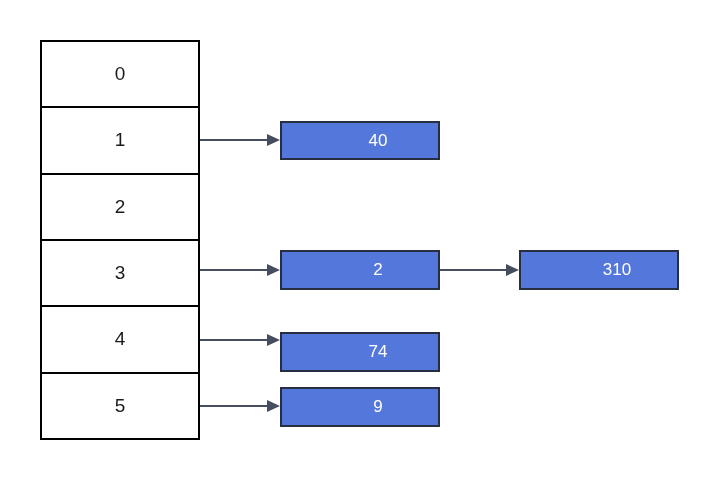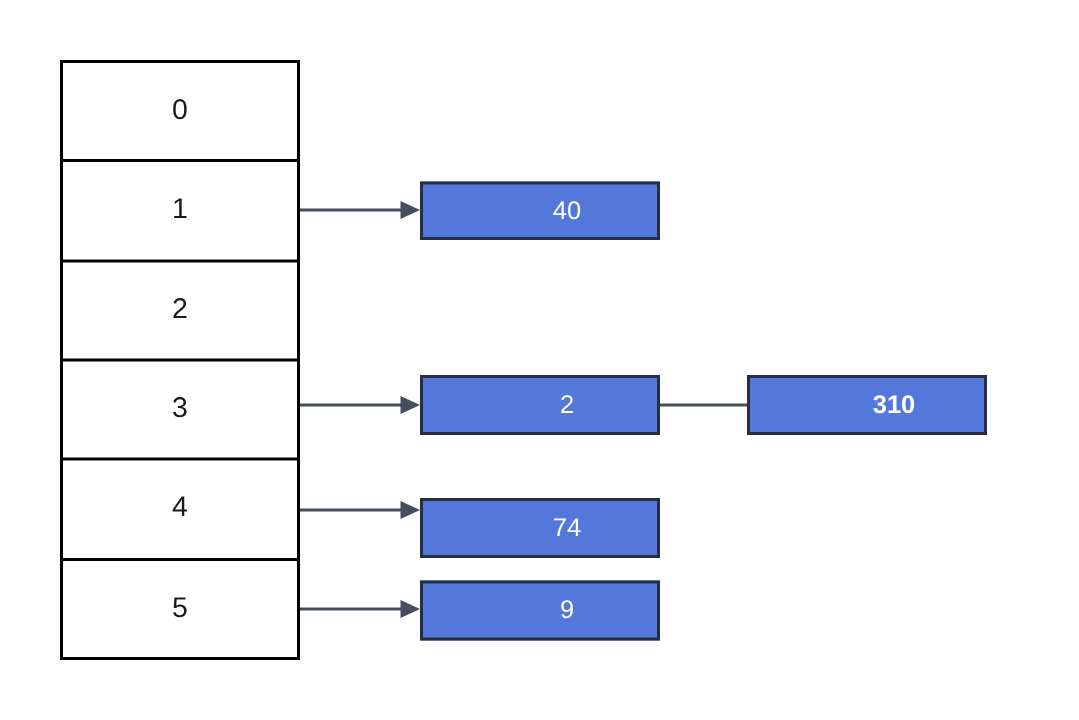--- a/index.html
+++ b/index.html
@@ -50,21 +50,21 @@
     box-sizing: border-box;
     display: flex;
     align-items: center;
     justify-content: center;
     font-size: 17px;
     color: #ffffff;
     padding-left: 36px;
   }
   .node-40  { left: 280px; top: 121px; height: 39px; }
   .node-2   { left: 280px; top: 250px; }
-  .node-310 { left: 498px; top: 250px; font-weight: bold; }
+  .node-310 { left: 519px; top: 250px; }
   .node-74  { left: 280px; top: 332px; }
   .node-9   { left: 280px; top: 387px; }
   
   .arrow {
     position: absolute;
     height: 0;
     border-top: 2px solid #454d5e;
   }
   .arrow::after {
     content: "";

